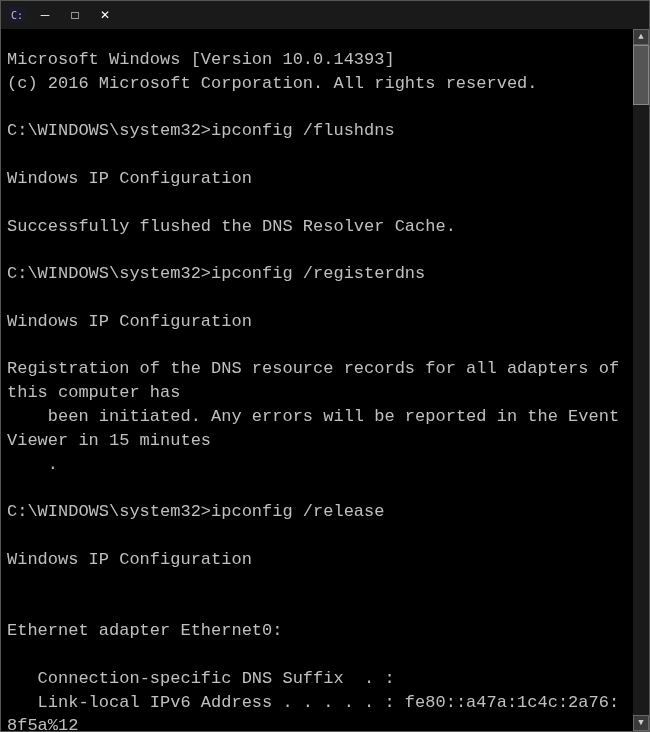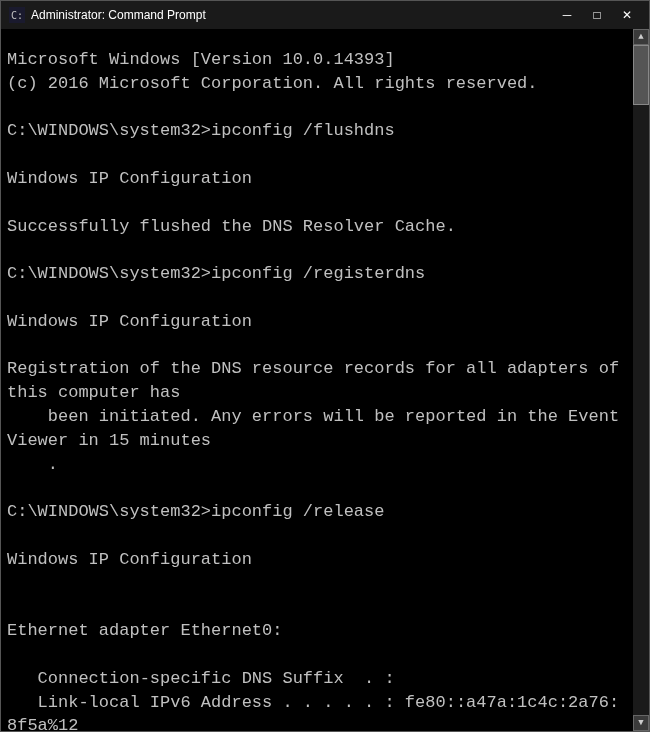--- a/index.html
+++ b/index.html
@@ -136,21 +136,20 @@
 
 <div class="window">
 
   <div class="title-bar">
     <div class="title-bar-icon">
       <svg width="16" height="16" viewBox="0 0 16 16">
         <rect width="16" height="16" fill="#1a1a2e"></rect>
         <text x="2" y="12" font-size="10" fill="#c0c0c0" font-family="monospace">C:</text>
       </svg>
     </div>
-    <span class="title-bar-text">Administrator: Command Prompt</span>
     <div class="title-bar-controls">
       <button class="title-btn">─</button>
       <button class="title-btn">□</button>
       <button class="title-btn close">✕</button>
     </div>
   </div>
 
   <div class="console-area">
     <div class="console-content" id="console-output">Microsoft Windows [Version 10.0.14393]
 (c) 2016 Microsoft Corporation. All rights reserved.

